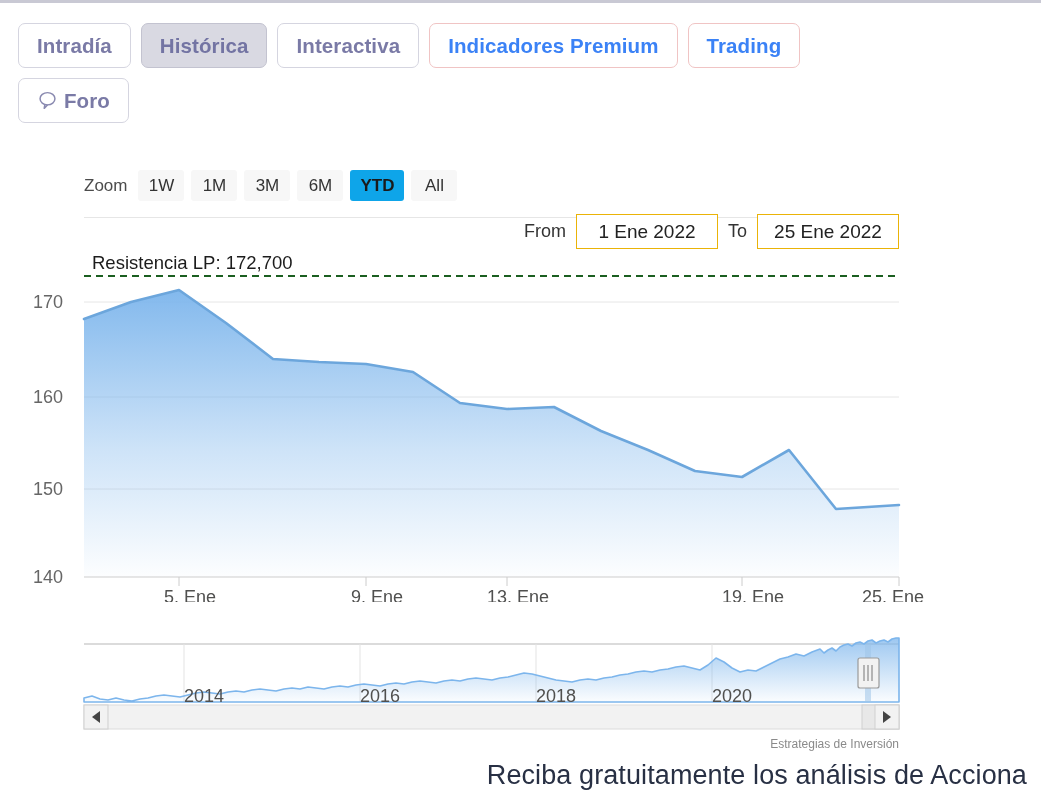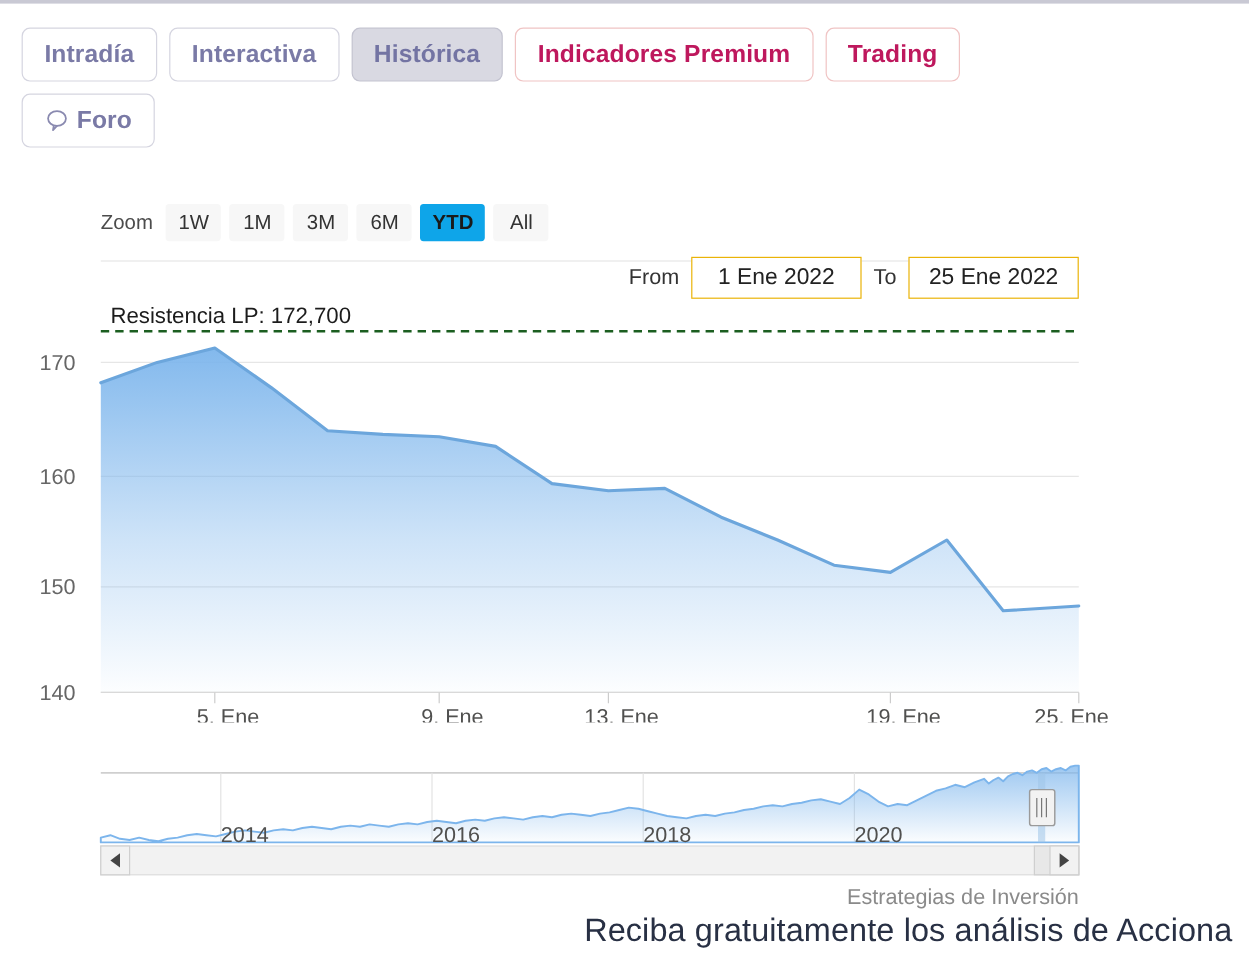--- a/index.html
+++ b/index.html
@@ -52,21 +52,21 @@
     white-space: nowrap;
     cursor: pointer;
     user-select: none;
   }
   .tab.active {
     background: #d9d9e2;
     border-color: #c3c3d0;
     color: #7374a3;
   }
   .tab.premium {
-    color: #be185d;
+    color: #3b82f6;
     border-color: #f0c4c4;
   }
   .tab .bubble-icon {
     display: inline-block;
     width: 21px; height: 21px;
     flex: 0 0 auto;
   }
 
   
   .chart-wrap {
@@ -174,21 +174,21 @@
   .navigator {
     position: absolute;
     left: 0; top: 480px;
     width: 1041px;
     height: 110px;
   }
   .credit {
     position: absolute;
     right: 142px;
     top: 585px;
-    font-size: 18px;
+    font-size: 12px;
     color: #8a8a8a;
     font-family: "Liberation Sans", sans-serif;
   }
 
   
   .headline {
     position: absolute;
     left: 0; right: 14px;
     top: 760px;
     text-align: right;
@@ -203,25 +203,25 @@
 
 <div class="page">
 
   <div class="top-rule"></div>
 
   <div class="tabs">
     <div class="tab-row">
       <div class="tab">
         <span>Intradía</span>
       </div>
+      <div class="tab active">
+        <span>Histórica</span>
+      </div>
       <div class="tab">
         <span>Interactiva</span>
-      </div>
-      <div class="tab active">
-        <span>Histórica</span>
       </div>
       <div class="tab premium">
         <span>Indicadores Premium</span>
       </div>
       <div class="tab premium">
         <span>Trading</span>
       </div>
     </div>
     <div class="tab-row">
       <div class="tab">

